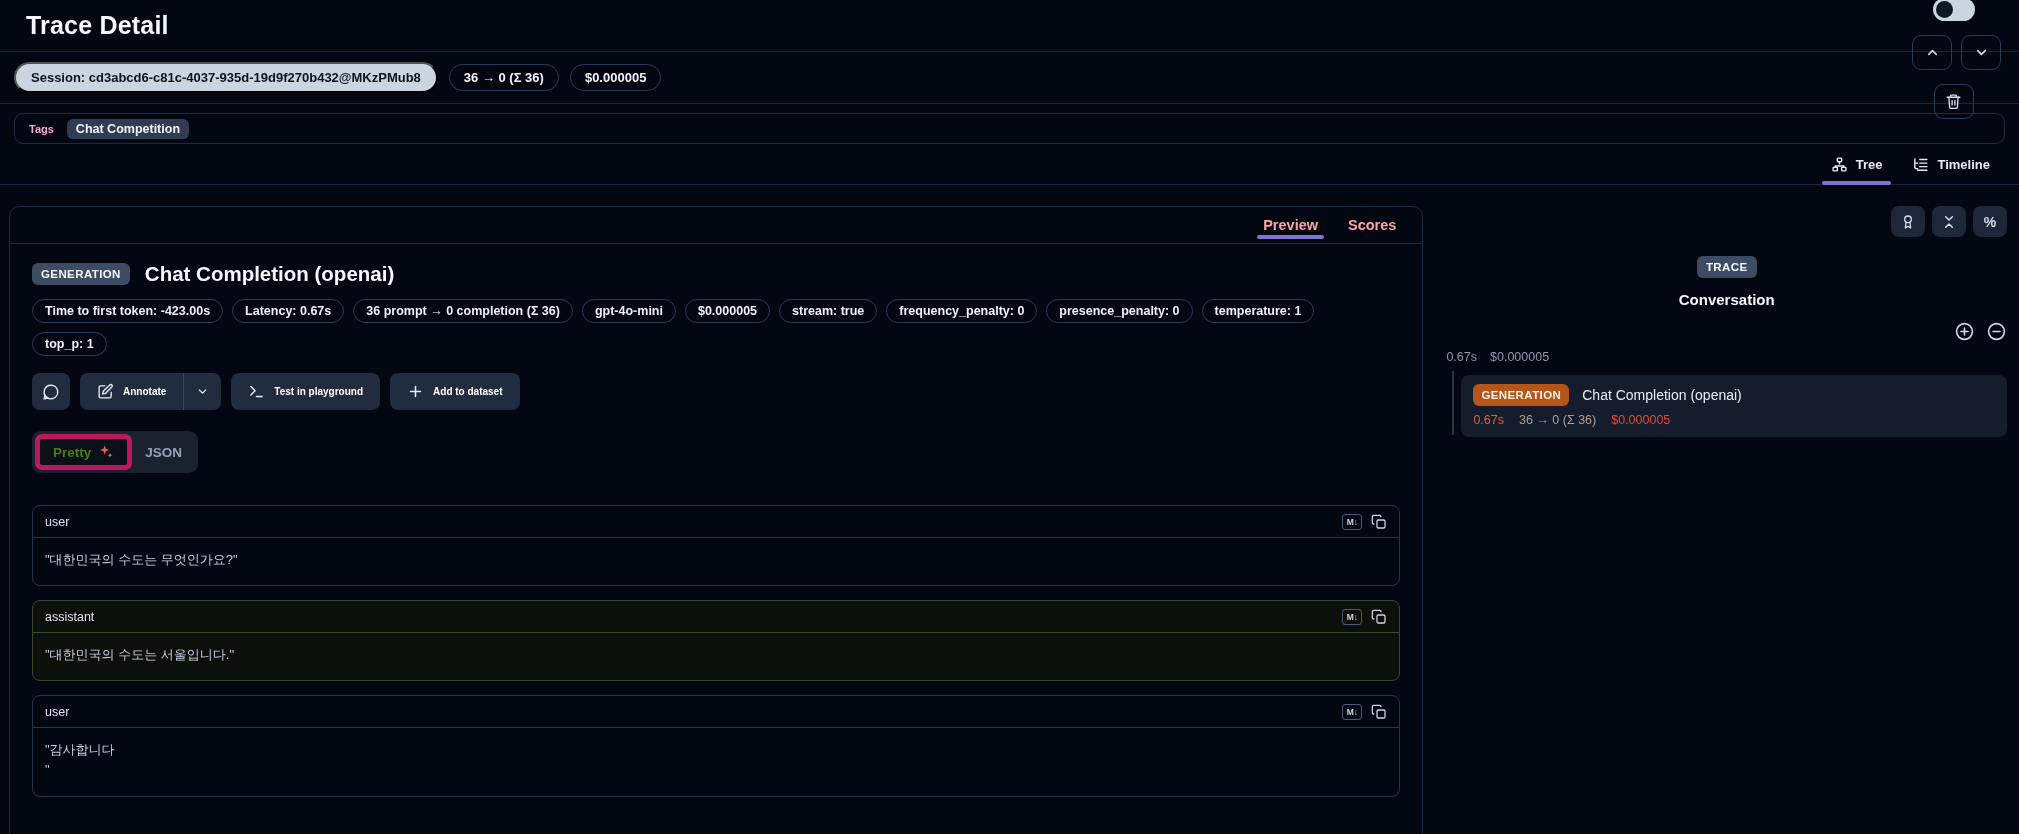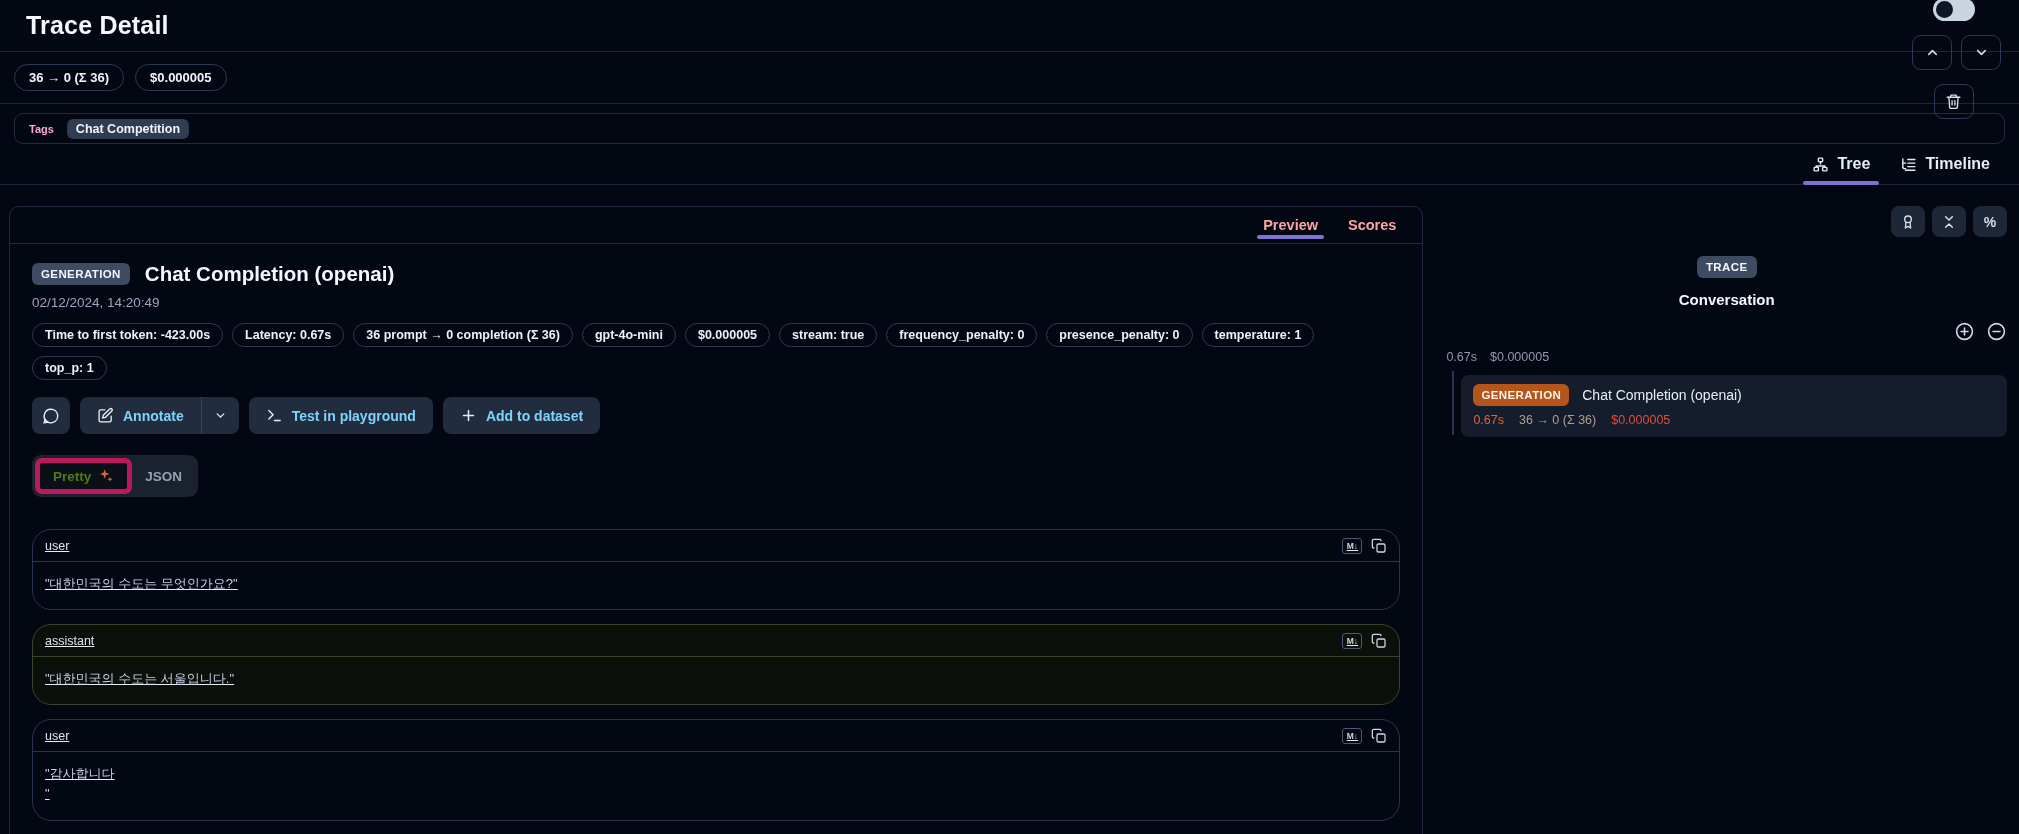--- a/index.html
+++ b/index.html
@@ -54,21 +54,21 @@
     padding: 3px 9px; font-size: 12.5px; font-weight: bold;
   }
 
   
   .view-tabs {
     height: 41px; display: flex; justify-content: flex-end; align-items: stretch;
     gap: 4px; padding-right: 16px; border-bottom: 1px solid #1a2539;
   }
   .vtab {
     display: flex; align-items: center; gap: 8px; padding: 0 13px;
-    font-size: 16px; font-weight: 600; color: #e6ebf4; position: relative; cursor: pointer;
+    font-size: 13px; font-weight: 600; color: #e6ebf4; position: relative; cursor: pointer;
     background: none; border: none;
   }
   .vtab.active::after {
     content: ""; position: absolute; left: 4px; right: 4px; bottom: -1px;
     height: 4px; background: #7e72d2; border-radius: 2px;
   }
 
   
   .main { display: flex; align-items: flex-start; gap: 23px; padding: 21px 12px 0 9px; }
 
@@ -101,21 +101,21 @@
   .param-pills { margin-top: 13px; display: flex; flex-wrap: wrap; gap: 9px 9px; max-width: 1340px; }
   .param-pill {
     border: 1px solid #2c3a55; border-radius: 999px; padding: 4px 12px;
     font-size: 12.5px; font-weight: bold; color: #eef2f8; background: none;
   }
 
   .actions-row { margin-top: 17px; display: flex; gap: 10px; align-items: center; }
   .act-btn {
     background: #222c3f; border: none; border-radius: 8px; height: 37px;
     display: flex; align-items: center; gap: 9px; padding: 0 17px;
-    font-size: 14px; font-weight: 600; color: #7dd3fc; cursor: pointer;
+    font-size: 10px; font-weight: 600; color: #ffffff; cursor: pointer;
     font-family: "Liberation Sans", sans-serif;
   }
   .act-btn.icon-only { width: 38px; padding: 0; justify-content: center; }
   .split-btn { display: flex; background: #222c3f; border-radius: 8px; overflow: hidden; }
   .split-btn .seg-main { background: none; border-radius: 0; }
   .split-btn .seg-chev {
     width: 38px; display: flex; align-items: center; justify-content: center;
     border: none; border-left: 1px solid #39465c; background: none; color: #e8edf5; cursor: pointer;
   }
 
@@ -123,21 +123,21 @@
     margin-top: 21px; display: inline-flex; background: #1a2230; border-radius: 9px; padding: 3px;
   }
   .fmt-seg {
     border: none; background: none; border-radius: 7px; padding: 5px 13px;
     font-size: 13.5px; font-weight: 600; color: #97a1b4; display: flex; align-items: center; gap: 7px;
     cursor: pointer; font-family: "Liberation Sans", sans-serif;
   }
   .fmt-seg.active { background: #0b0f18; border: 5px solid #be185d; color: #4d7c0f; align-items: flex-end; }
 
   .messages { margin-top: 32px; }
-  .msg-box { border: 1px solid #27344d; border-radius: 19px; overflow: hidden; text-decoration: underline; }
+  .msg-box { border: 1px solid #27344d; border-radius: 8px; overflow: hidden; }
   .msg-box + .msg-box { margin-top: 14px; }
   .msg-head {
     display: flex; align-items: center; height: 32px; padding: 0 12px;
     border-bottom: 1px solid #27344d;
   }
   .msg-role { font-size: 12.5px; color: #dbe3f0; }
   .msg-icons { margin-left: auto; display: flex; align-items: center; gap: 9px; }
   .md-icon {
     width: 20px; height: 16px; border: 1px solid #4a5a75; border-radius: 3px;
     font-size: 8.5px; font-weight: bold; color: #cfd8e6;
@@ -230,20 +230,21 @@
             <path d="M8 6V4a1 1 0 0 1 1-1h6a1 1 0 0 1 1 1v2"></path>
             <path d="M5.5 6l1 14a2 2 0 0 0 2 1.8h7a2 2 0 0 0 2-1.8l1-14"></path>
             <path d="M10 11v6M14 11v6"></path>
           </svg>
       </span>
     </button>
   </div>
 </div>
 
 <div class="meta-row">
+  <button class="pill-filled">Session: cd3abcd6-c81c-4037-935d-19d9f270b432@MKzPMub8</button>
   <span class="pill-outline">36 → 0 (Σ 36)</span>
   <span class="pill-outline">$0.000005</span>
 </div>
 
 <div class="tags-bar">
   <span class="tags-label">Tags</span>
   <span class="tag-chip">Chat Competition</span>
 </div>
 
 <div class="view-tabs">
@@ -277,21 +278,20 @@
     <div class="card-tabs">
       <button class="ctab active">Preview</button>
       <button class="ctab">Scores</button>
     </div>
     <div class="card-body">
 
       <div class="obs-title-row">
         <span class="type-badge">GENERATION</span>
         <span class="obs-title">Chat Completion (openai)</span>
       </div>
-      <div class="obs-date">02/12/2024, 14:20:49</div>
 
       <div class="param-pills">
         <span class="param-pill">Time to first token: -423.00s</span>
         <span class="param-pill">Latency: 0.67s</span>
         <span class="param-pill">36 prompt → 0 completion (Σ 36)</span>
         <span class="param-pill">gpt-4o-mini</span>
         <span class="param-pill">$0.000005</span>
         <span class="param-pill">stream: true</span>
         <span class="param-pill">frequency_penalty: 0</span>
         <span class="param-pill">presence_penalty: 0</span>

